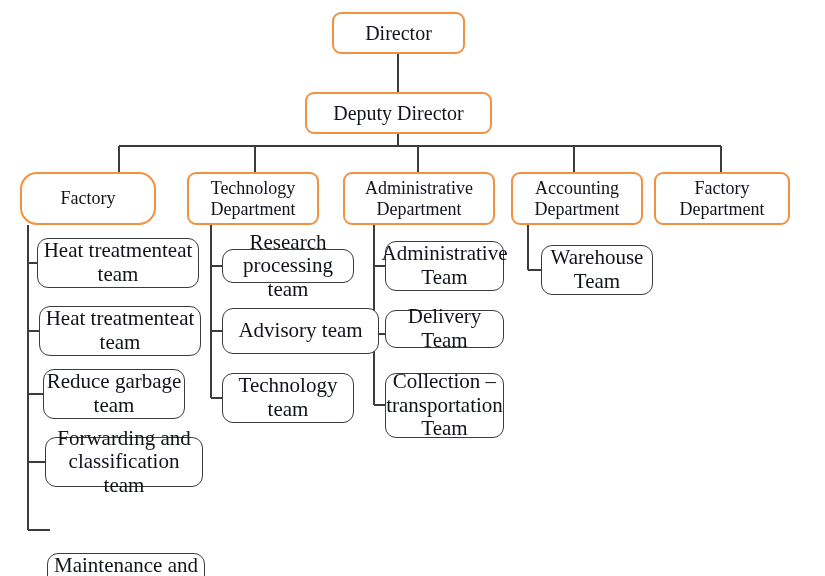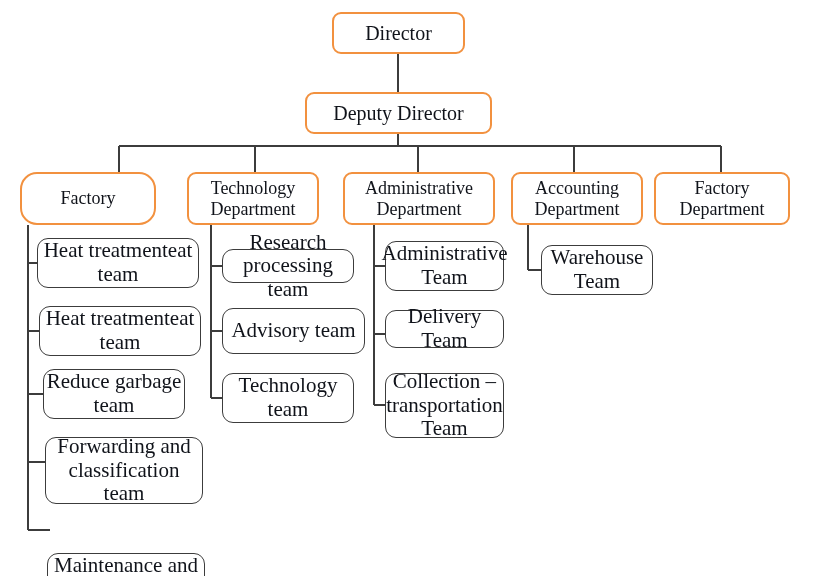--- a/index.html
+++ b/index.html
@@ -132,36 +132,36 @@
   <div class="node lvl3" style="left:39px; top:306px; width:162px; height:50px;">
     <span>Heat treatmenteat
 team</span>
   </div>
 
   <div class="node lvl3" style="left:43px; top:369px; width:142px; height:50px;">
     <span>Reduce garbage
 team</span>
   </div>
 
-  <div class="node lvl3" style="left:45px; top:437px; width:158px; height:67px;">
+  <div class="node lvl3" style="left:45px; top:437px; width:158px; height:50px;">
     <span>Forwarding and
 classification team</span>
   </div>
 
   <div class="node lvl3" style="left:47px; top:505px; width:158px; height:50px;margin-top:48px;">
     <span>Maintenance and
 mechanics team</span>
   </div>
 
   <div class="node lvl3" style="left:222px; top:249px; width:132px; height:34px;">
     <span>Research
 processing team</span>
   </div>
 
-  <div class="node lvl3" style="left:222px; top:308px; width:143px; height:46px;">
+  <div class="node lvl3" style="left:222px; top:308px; width:157px; height:46px;">
     <span>Advisory team</span>
   </div>
 
   <div class="node lvl3" style="left:222px; top:373px; width:132px; height:50px;">
     <span>Technology
 team</span>
   </div>
 
   <div class="node lvl3" style="left:385px; top:241px; width:119px; height:50px;">
     <span>Administrative

